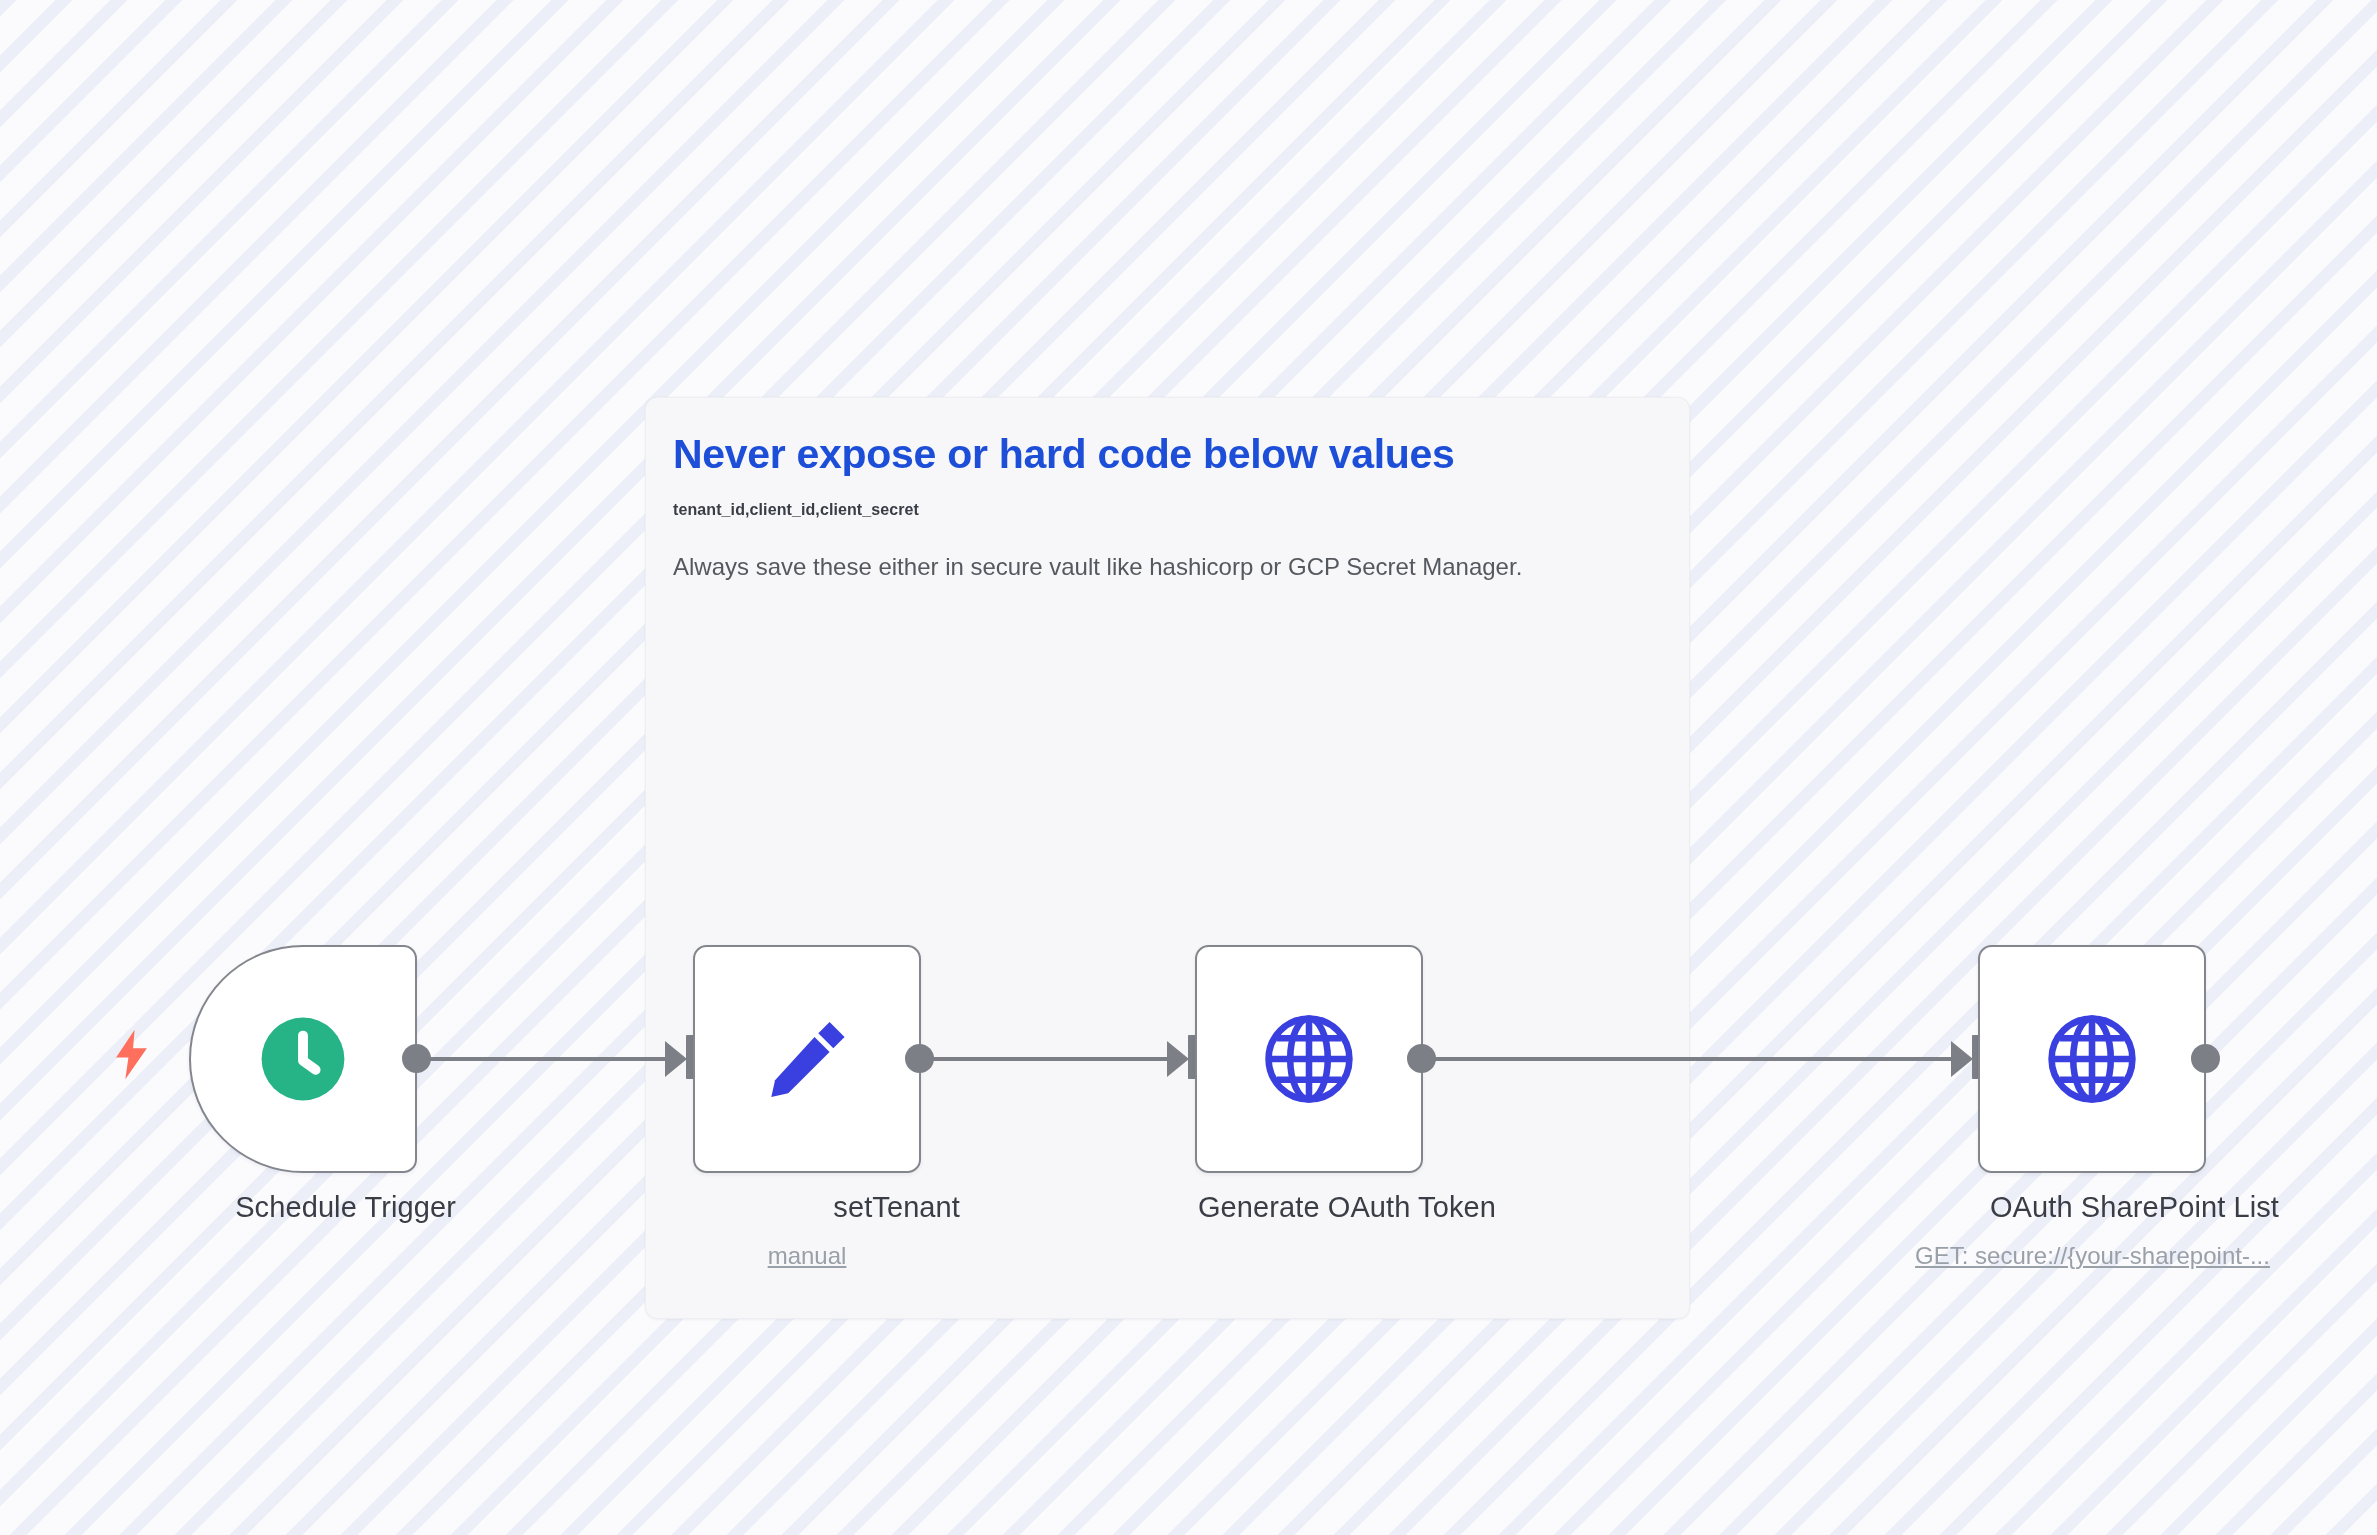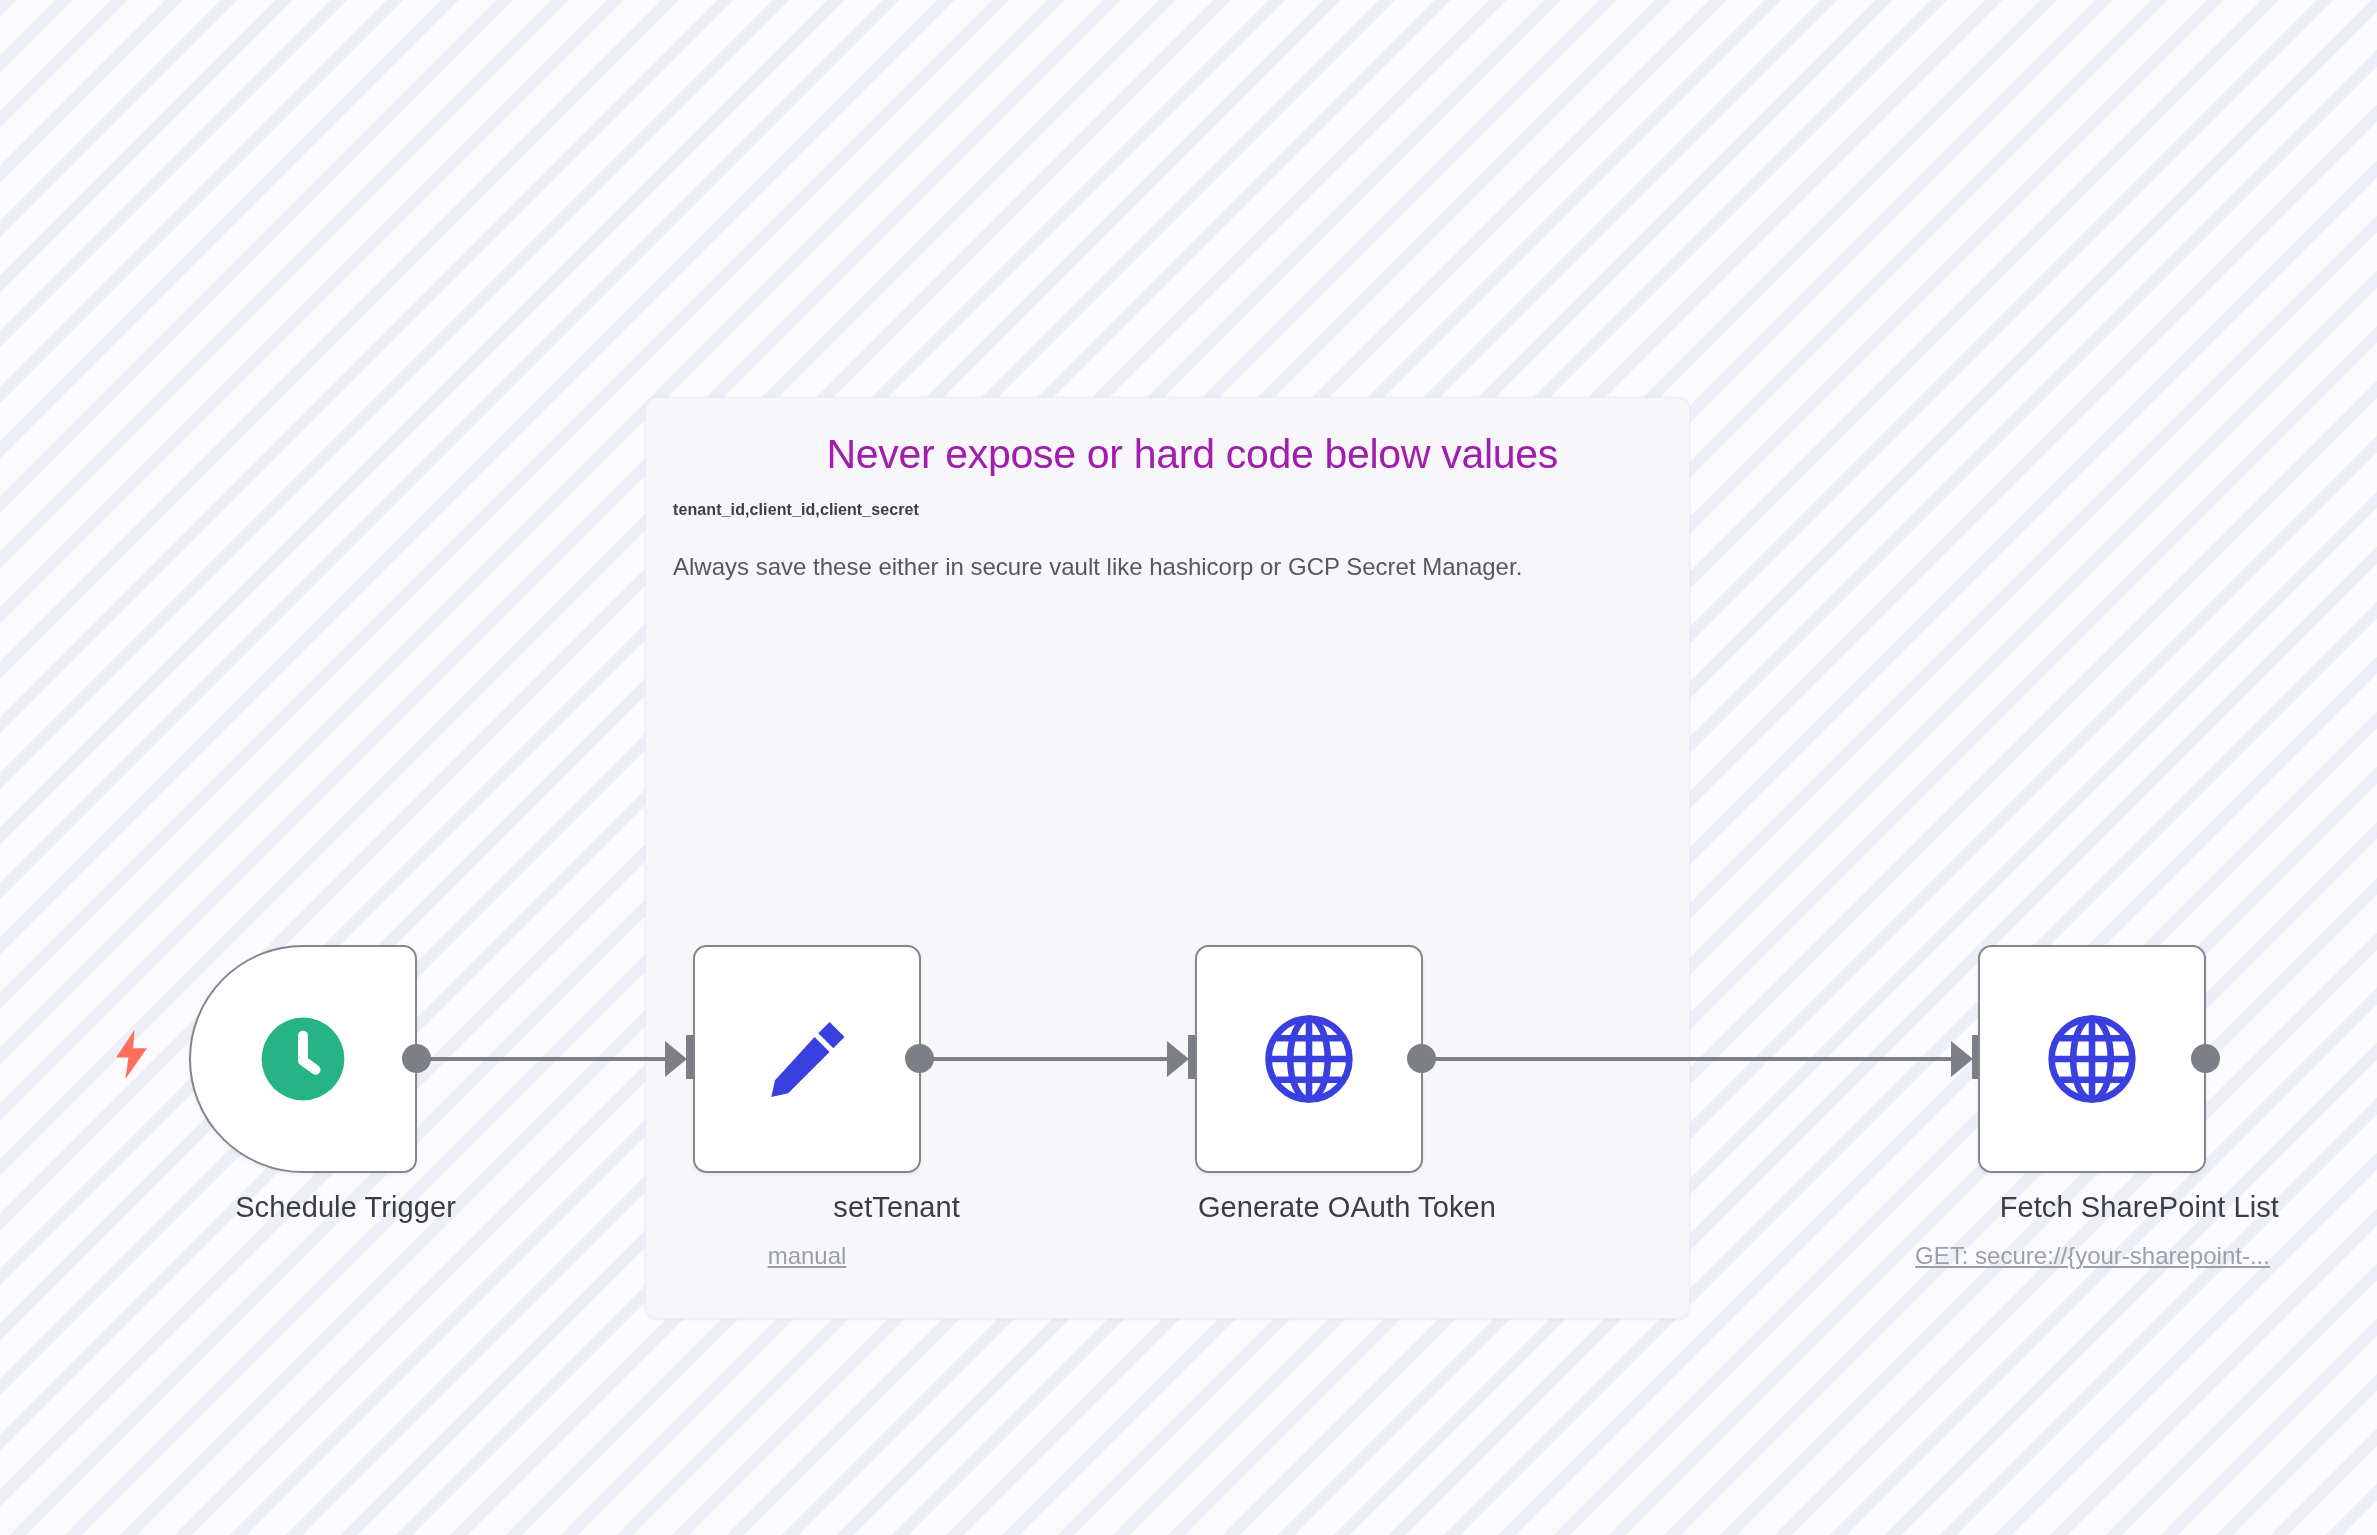--- a/index.html
+++ b/index.html
@@ -39,27 +39,26 @@
     height: 922px;
     background: #f7f7f9;
     border: 1.7px solid #eceef2;
     border-radius: 12px;
     box-sizing: border-box;
     box-shadow: 0 0.9px 2.6px rgba(20, 25, 40, 0.05);
     padding: 31px 27px 0 27px;
   }
   #sticky-note .note-title {
     font-size: 41px;
-    font-weight: normal;
+    font-weight: bold;
     line-height: 1.22;
-    color: #a21caf;
+    color: #1d4ed8;
     letter-spacing: -0.3px;
     margin: 0 0 5.1px 0;
     max-width: 885px;
-    text-align: right;
   }
   #sticky-note .note-sub {
     font-size: 16px;
     font-weight: bold;
     color: #3a3d45;
     margin: 22px 0 0 0;
     letter-spacing: 0.1px;
   }
   #sticky-note .note-body {
     font-size: 24px;
@@ -225,17 +224,17 @@
           <line x1="7" y1="50" x2="93" y2="50"></line>
           <line x1="16" y1="28" x2="84" y2="28"></line>
           <line x1="16" y1="72" x2="84" y2="72"></line>
           <ellipse cx="50" cy="50" rx="20" ry="43"></ellipse>
           <line x1="50" y1="7" x2="50" y2="93"></line>
         </g>
       </svg>
     </div>
   </div>
   <div class="out-dot" style="left:2191px; top:1044px;"></div>
-  <div class="node-label" style="left:1905px; top:1191px; width:374px;">Fetch SharePoint List</div>
+  <div class="node-label" style="left:1905px; top:1191px; width:374px;">OAuth SharePoint List</div>
   <div class="node-sublabel" style="left:1837px; top:1242px; width:511px;">GET: secure://{your-sharepoint-...</div>
 
 </div>
 
 
 </body></html>

